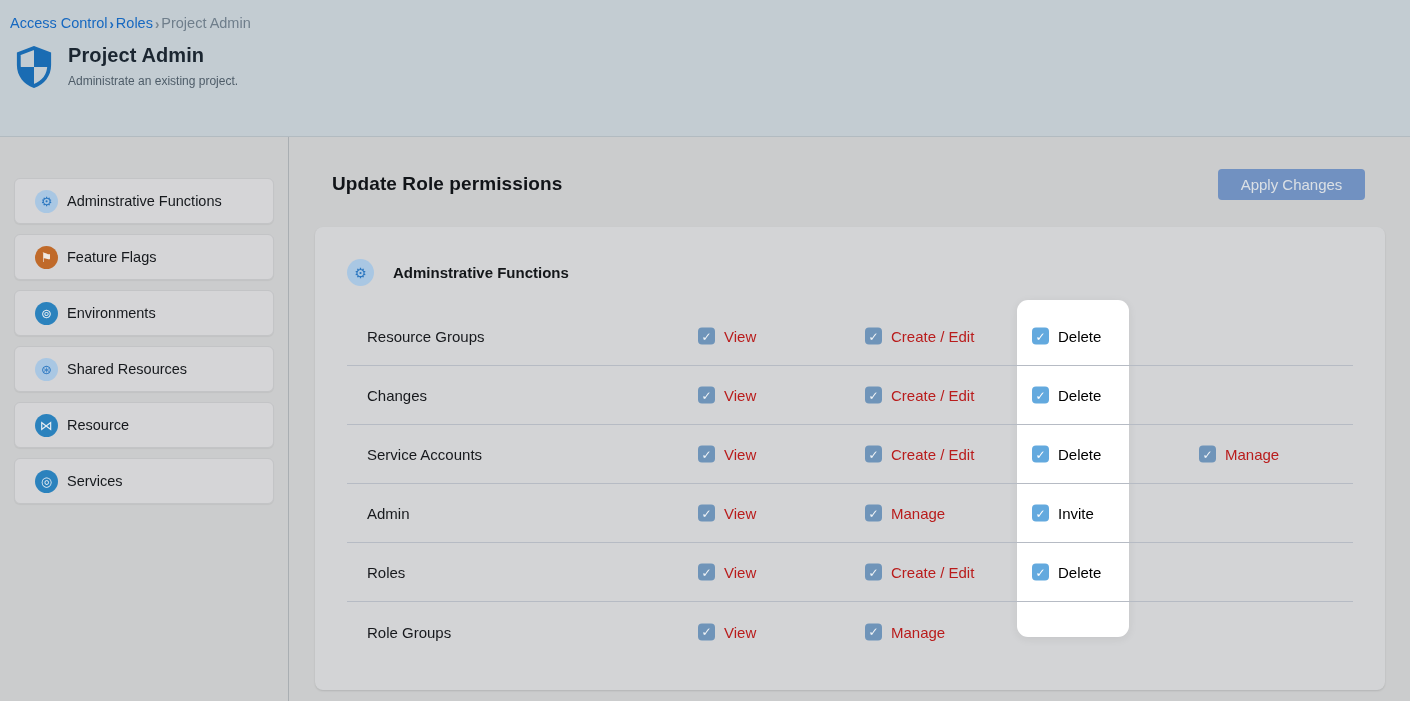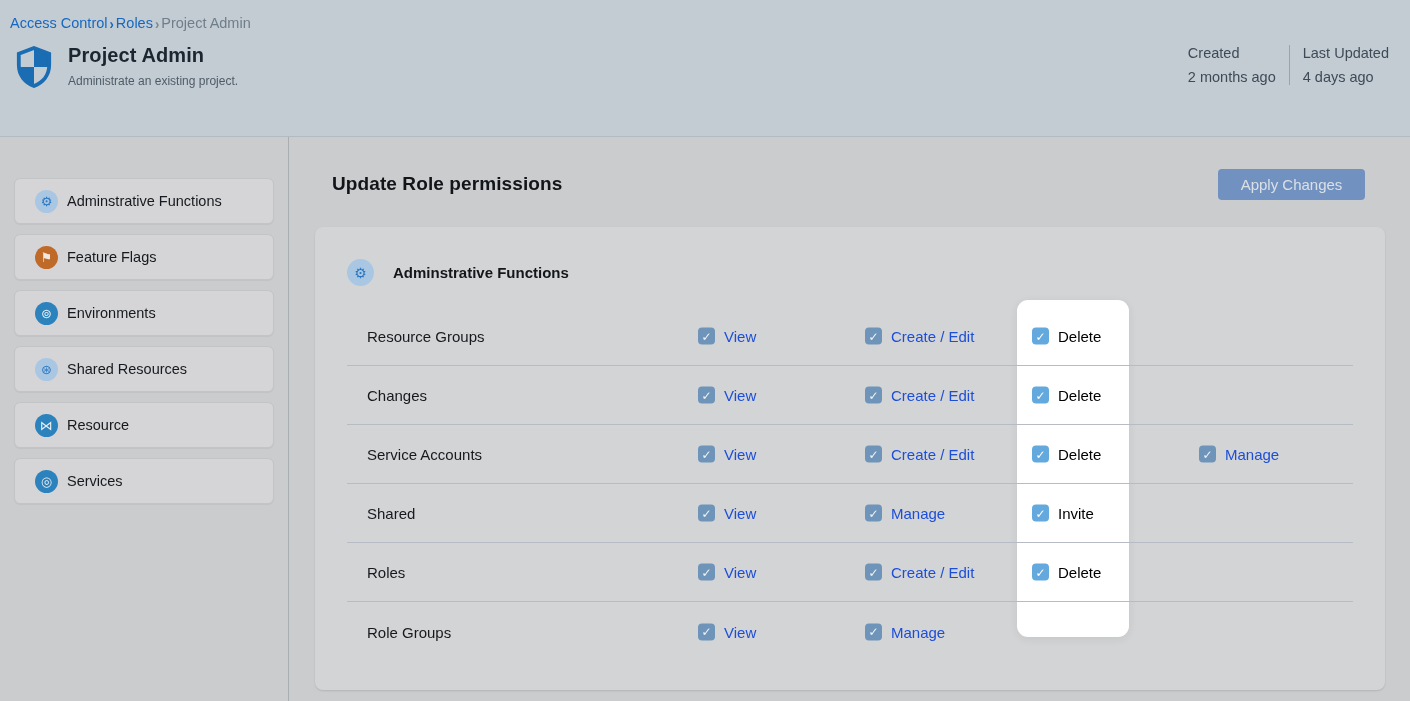--- a/index.html
+++ b/index.html
@@ -90,21 +90,21 @@
   }
   .perm-cell {
     position:absolute; top:50%; transform:translateY(-50%);
     display:flex; align-items:center; gap:9px;
   }
   .checkbox {
     width:17px; height:17px; border-radius:4px; background:#6f94b9;
     display:flex; align-items:center; justify-content:center; cursor:pointer; flex:none;
   }
   .check { color:#f2f5f8; font-size:12px; font-weight:700; line-height:1; }
-  .perm-label { font-size:15px; color:#1d4ed8; }
+  .perm-label { font-size:15px; color:#b91c1c; }
   .perm-cell.bright .checkbox { background:#63a9de; }
   .perm-cell.bright .check { color:#ffffff; }
   .perm-cell.bright .perm-label { color:#000000; }
 </style>
 </head>
 <body>
 
 <div class="page">
 
   <header class="header">
@@ -128,30 +128,20 @@
           <rect x="0" y="22" width="20" height="22" fill="#1a6cb3"></rect>
           <rect x="20" y="22" width="20" height="22" fill="#c3ccd2"></rect>
         </g>
         <path d="M20 2 L36 8 V20 C36 31 29 38.5 20 42 C11 38.5 4 31 4 20 V8 Z" fill="none" stroke="#1a6cb3" stroke-width="4"></path>
       </svg>
       <div class="title-block">
         <div class="page-title">Project Admin</div>
         <div class="page-subtitle">Administrate an existing project.</div>
       </div>
     </div>
-    <div class="meta">
-        <div class="meta-col">
-    <div class="meta-label">Created</div>
-    <div class="meta-value">2 months ago</div>
-  </div>
-        <div class="meta-col">
-    <div class="meta-label">Last Updated</div>
-    <div class="meta-value">4 days ago</div>
-  </div>
-      </div>
   </header>
 
   <div class="body">
 
     <aside class="sidebar">
         <div class="side-item">
     <span class="icon-circle light-blue">
             <span class="glyph">⚙</span>
           </span>
     <span class="side-label">Adminstrative Functions</span>
@@ -266,21 +256,21 @@
     <span class="perm-label">Delete</span>
   </div>
               <div class="perm-cell" style="left: 852px;">
     <span class="checkbox">
                   <span class="check">✓</span>
                 </span>
     <span class="perm-label">Manage</span>
   </div>
             </div>
             <div class="perm-row">
-    <div class="row-label">Shared</div>
+    <div class="row-label">Admin</div>
   <div class="perm-cell" style="left: 351px;">
     <span class="checkbox">
                   <span class="check">✓</span>
                 </span>
     <span class="perm-label">View</span>
   </div>
               <div class="perm-cell" style="left: 518px;">
     <span class="checkbox">
                   <span class="check">✓</span>
                 </span>

